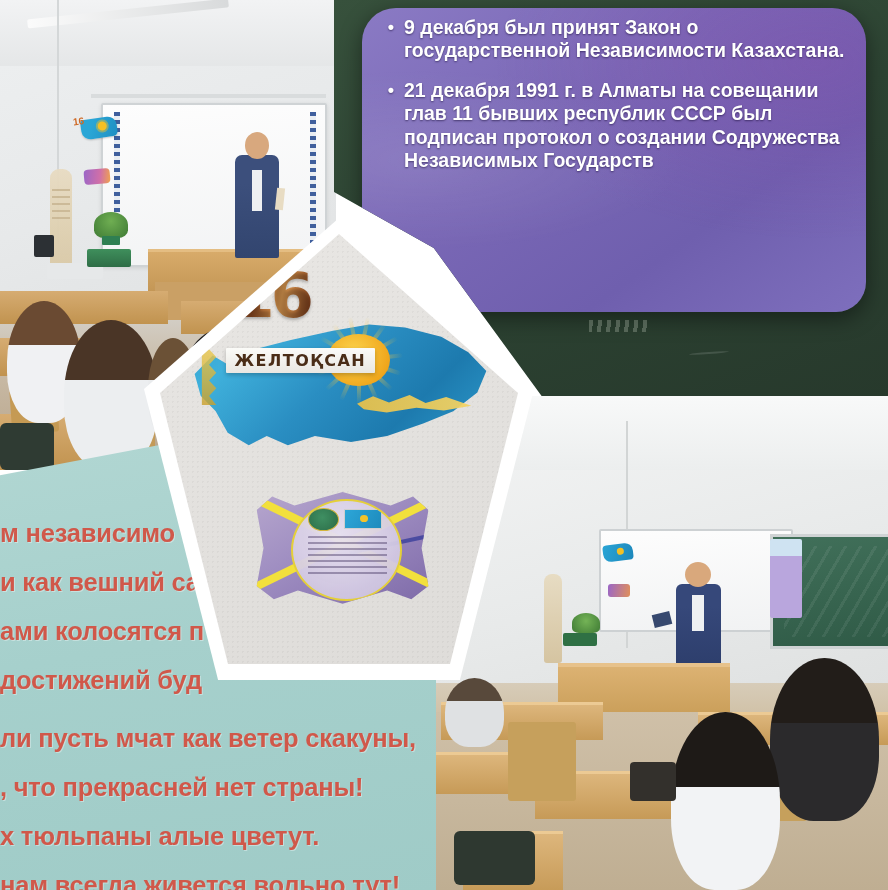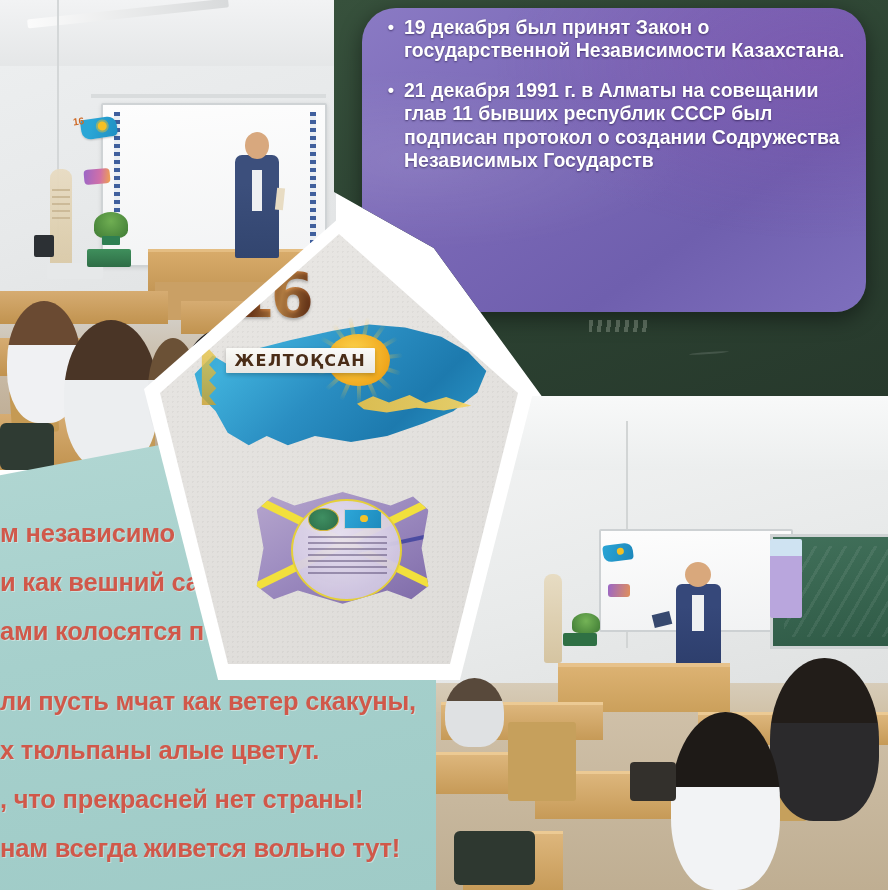--- a/index.html
+++ b/index.html
@@ -109,21 +109,21 @@
 
   
   #p-poem{
     left:0;top:424px;width:452px;height:466px;
     background:linear-gradient(170deg,#b2d7d3 0%,#a6d0cc 45%,#9fcbc7 100%);
     clip-path:polygon(0 11%,60% 0,100% 44%,100% 100%,0 100%);
   }
   .poem-wrap{position:absolute;left:0;top:0;width:100%;height:100%;padding:44px 6px 0 0;box-sizing:border-box;}
   .poem-line{color:#d0584a;font-weight:700;font-size:25.5px;line-height:1.02;margin:0 0 23px 0;
     white-space:nowrap;text-shadow:1px 1px 0 rgba(255,255,255,.35);letter-spacing:-.2px;}
-  .poem-line.g2{margin-top:44px;}
+  .poem-line.g2{margin-top:32px;}
 
   
   #p-botright{
     left:436px;top:396px;width:452px;height:494px;
     background:linear-gradient(180deg,#f0f1f2 0%,#e9eaeb 40%,#cfbfa3 66%,#b9a88c 100%);
     clip-path:polygon(20% 0,100% 0,100% 100%,0 100%,0 27%);
   }
   .br-wall{position:absolute;left:0;top:0;width:100%;height:58%;
     background:linear-gradient(165deg,#f4f5f5,#e8eaea 60%,#dfe1e1);}
   .br-corner{position:absolute;left:42%;top:5%;width:2px;height:46%;background:#d2d5d5;}
@@ -283,41 +283,42 @@
   <div class="panel" id="p-slide">
     <div class="chalk-speck" style="left:72%;top:14%;width:3px;height:3px;"></div>
     <div class="chalk-speck" style="left:86%;top:38%;width:2px;height:22px;transform:rotate(24deg);border-radius:1px;"></div>
     <div class="chalk-speck" style="left:92%;top:66%;width:3px;height:3px;"></div>
     <div class="chalk-speck" style="left:64%;top:88%;width:40px;height:2px;transform:rotate(-4deg);"></div>
 
     <div class="slidecard">
       <div class="bullets">
         <div class="bullet">
           <span class="dot">•</span>
-          <span>19 декабря был принят Закон о государственной Независимости Казахстана.</span>
+          <span>9 декабря был принят Закон о государственной Независимости Казахстана.</span>
         </div>
         <div class="bullet">
           <span class="dot">•</span>
           <span>21 декабря 1991 г. в Алматы на совещании глав 11 бывших республик СССР был подписан протокол о создании Содружества Независимых Государств</span>
         </div>
       </div>
     </div>
 
     <div class="board-scribble"></div>
 
   </div>
 
   <div class="panel" id="p-poem">
     <div class="poem-wrap">
       <div class="poem-line" style="margin-top:52px;">м независимо</div>
       <div class="poem-line">и как вешний са</div>
       <div class="poem-line">ами колосятся п</div>
+      <div class="poem-line">достижений буд</div>
       <div class="poem-line g2">ли пусть мчат как ветер скакуны,</div>
+      <div class="poem-line">, что прекрасней нет страны!</div>
       <div class="poem-line">х тюльпаны алые цветут.</div>
-      <div class="poem-line">, что прекрасней нет страны!</div>
       <div class="poem-line">нам всегда живется вольно тут!</div>
     </div>
   </div>
 
   <div class="panel" id="p-botright">
     <div class="br-wall"></div>
     <div class="br-ceil"></div>
     <div class="br-corner"></div>
     <div class="br-wb"></div>
     <div class="br-chalk"></div>

